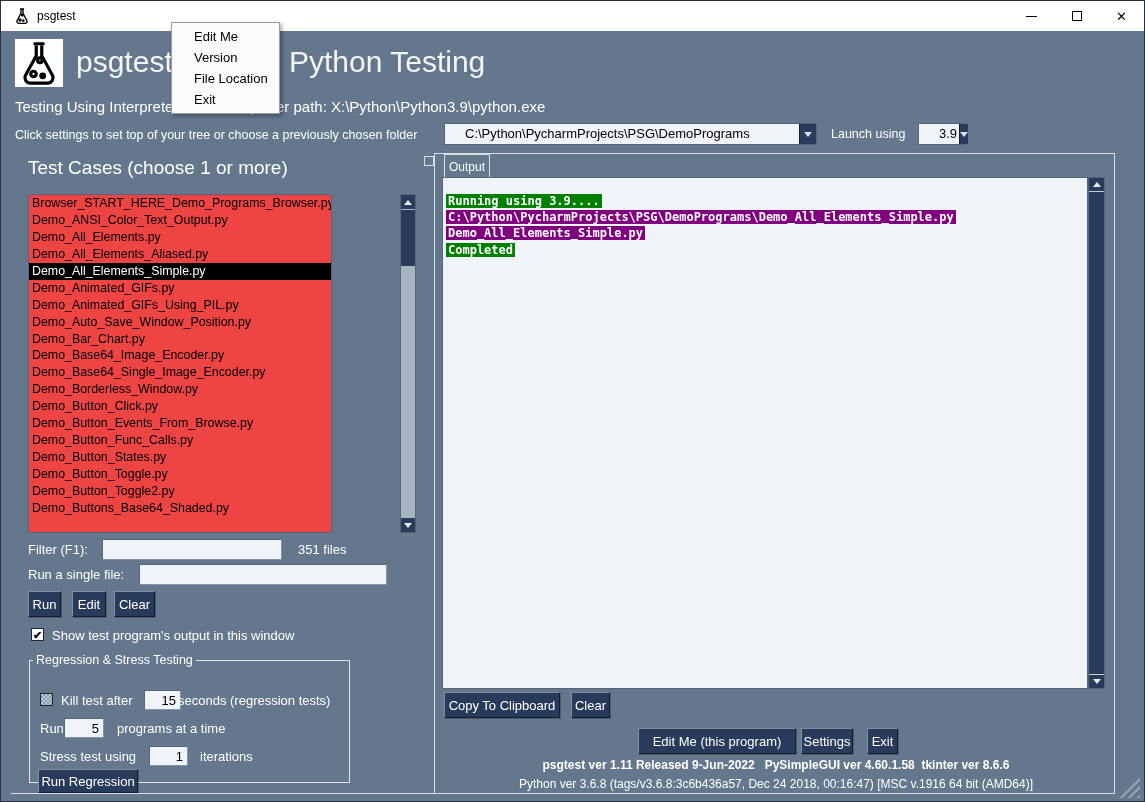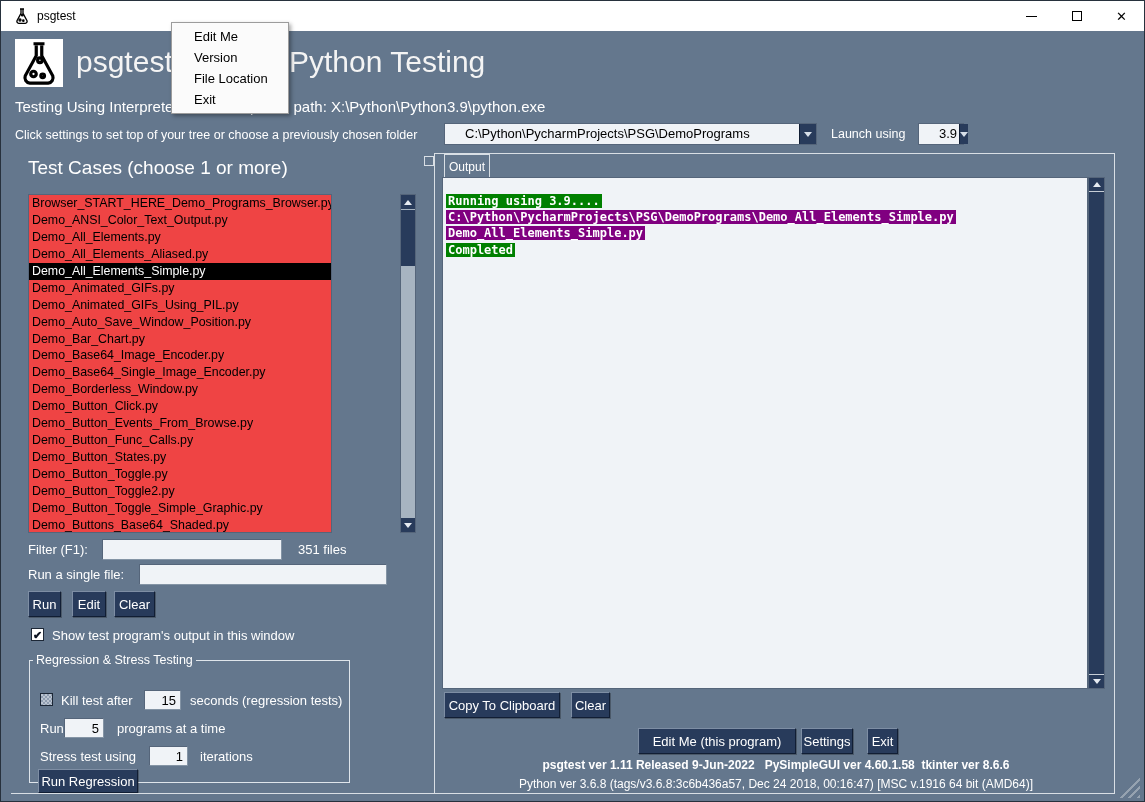--- a/index.html
+++ b/index.html
@@ -38,21 +38,21 @@
   .tri-down { width:0; height:0; border:4px solid transparent; border-top:5px solid #d7dfe9; margin-top:4px; }
   .tri-up-w { width:0; height:0; border:4px solid transparent; border-bottom:5px solid #e6ebf1; margin-bottom:4px; }
   .tri-down-w { width:0; height:0; border:4px solid transparent; border-top:5px solid #e6ebf1; margin-top:4px; }
   
   #app-icon { position:absolute; left:14px; top:38px; width:48px; height:48px; background:#fff; display:flex; align-items:center; justify-content:center; }
   #app-name { position:absolute; left:75px; top:44px; font-size:30px; color:#f4f4f4; }
   #title-right { position:absolute; left:288px; top:44px; font-size:30px; color:#f4f4f4; }
   #interp-line { left:14px; top:97px; font-size:15px; }
   #settings-label { left:14px; top:127px; font-size:12.5px; }
   
-  #menu { position:absolute; left:170px; top:21px; width:118px; background:#fbfbfb;
+  #menu { position:absolute; left:170px; top:21px; width:109px; background:#fbfbfb;
           border:1px solid #9c9c9c; box-shadow:2px 2px 4px rgba(0,0,0,0.35); padding:3px 0; z-index:50; }
   #menu .mi { height:21px; line-height:21px; padding-left:22px; font-size:13px; color:#000; }
   
   #tc-title { left:27px; top:156px; font-size:19px; }
   #listbox { position:absolute; left:27px; top:193px; width:304px; height:339px;
              background:#ef4444; border:1px solid #55657a; overflow:hidden; }
   #listbox .row { height:16.95px; line-height:16.9px; font-size:12.4px; color:#000; padding-left:3px; white-space:pre; }
   #listbox .row.selected { background:#000; color:#fff; }
   .vscroll { position:absolute; background:#a7b4c1; border:1px solid #55657a; }
   .vs-arrow { position:absolute; left:0; width:100%; height:14px; background:#283b5b; display:flex; align-items:center; justify-content:center; }
@@ -164,21 +164,20 @@
     <div class="row">Demo_Bar_Chart.py</div>
     <div class="row">Demo_Base64_Image_Encoder.py</div>
     <div class="row">Demo_Base64_Single_Image_Encoder.py</div>
     <div class="row">Demo_Borderless_Window.py</div>
     <div class="row">Demo_Button_Click.py</div>
     <div class="row">Demo_Button_Events_From_Browse.py</div>
     <div class="row">Demo_Button_Func_Calls.py</div>
     <div class="row">Demo_Button_States.py</div>
     <div class="row">Demo_Button_Toggle.py</div>
     <div class="row">Demo_Button_Toggle2.py</div>
-    <div class="row">Demo_Button_Toggle_Simple_Graphic.py</div>
     <div class="row">Demo_Buttons_Base64_Shaded.py</div>
   </div>
   <div class="vscroll" id="list-scroll">
     <div class="vs-arrow" style="top:0;">
         <div class="tri-up-w"></div>
       </div>
     <div class="vs-thumb" style="top:15px; height:56px;"></div>
     <div class="vs-arrow" style="bottom:0;">
         <div class="tri-down-w"></div>
       </div>
@@ -196,21 +195,21 @@
   <div class="btn" style="left:113px; top:590px; width:41px; height:26px;">Clear</div>
 
   <div class="cb" style="left:30px; top:627px;">✔</div>
   <div class="lbl" style="left:51px; top:627px; font-size:13px;">Show test program's output in this window</div>
 
   <fieldset id="reg-frame">
     <legend>Regression &amp; Stress Testing</legend>
     <div class="cb stipple" style="left:10px; top:26px;"></div>
     <div class="lbl" style="left:31px; top:26px; font-size:13px;">Kill test after</div>
     <input class="input" style="left: 114px; top: 23px; width: 37px; height: 20px; text-align: right;" value="15">
-    <div class="lbl" style="left:160px; top:26px; font-size:13px;">seconds (regression tests)</div>
+    <div class="lbl" style="left:148px; top:26px; font-size:13px;">seconds (regression tests)</div>
 
     <div class="lbl" style="left:10px; top:54px; font-size:13px;">Run</div>
     <input class="input" style="left: 34px; top: 51px; width: 40px; height: 20px; text-align: right;" value="5">
     <div class="lbl" style="left:87px; top:54px; font-size:13px;">programs at a time</div>
 
     <div class="lbl" style="left:10px; top:82px; font-size:13px;">Stress test using</div>
     <input class="input" style="left: 119px; top: 79px; width: 39px; height: 20px; text-align: right;" value="1">
     <div class="lbl" style="left:170px; top:82px; font-size:13px;">iterations</div>
 
     <div class="btn" style="left:8px; top:102px; width:100px; height:24px;text-align:center;">Run Regression</div>

